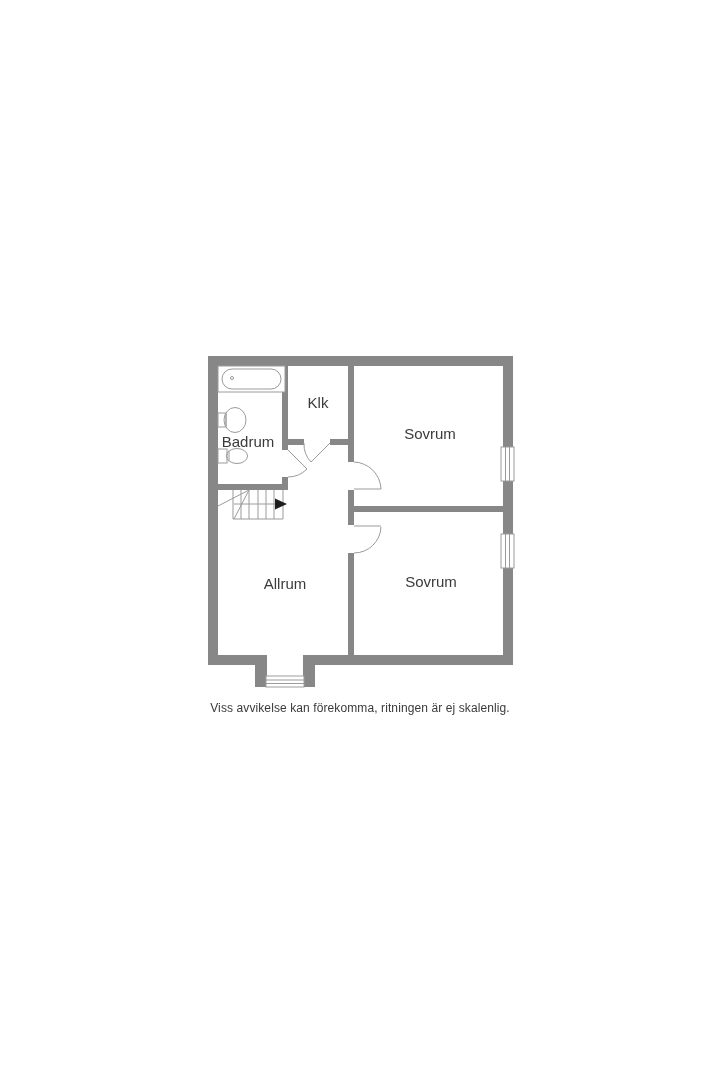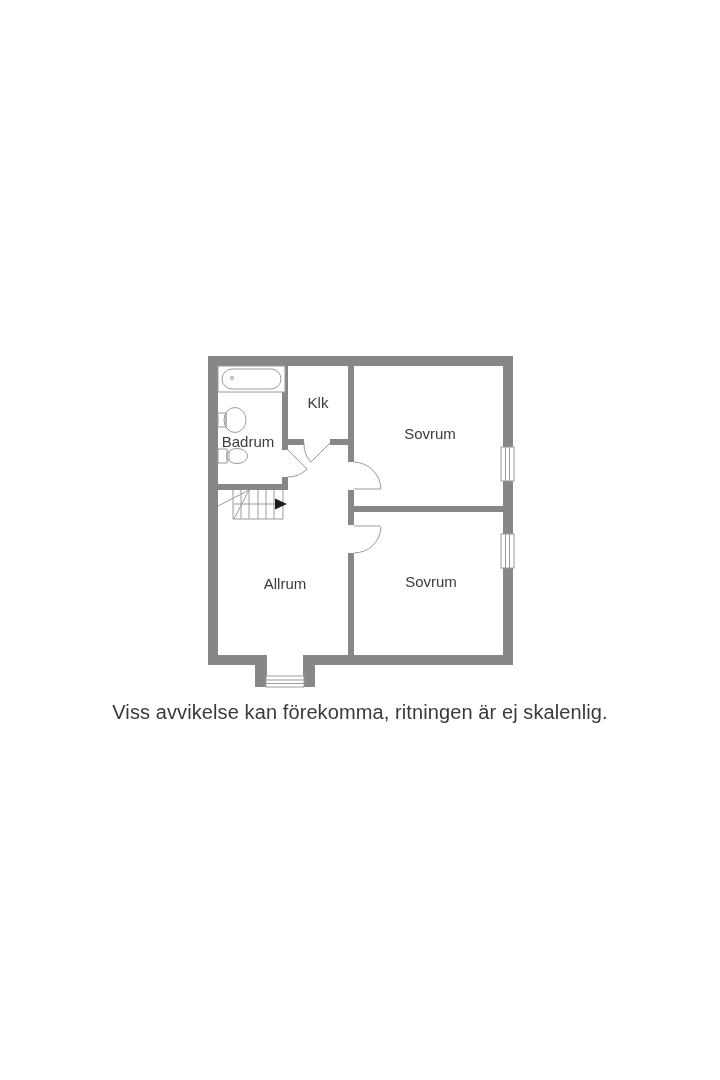--- a/index.html
+++ b/index.html
@@ -12,21 +12,21 @@
   .wall{fill:var(--c-wall,#878787);stroke:none;}
   .fline{fill:none;stroke:var(--c-line,#9b9b9b);stroke-width:1;}
   .ffill{fill:#ffffff;stroke:var(--c-line,#9b9b9b);stroke-width:1;}
   .arrow{fill:var(--c-arrow,#1d1d1d);stroke:none;}
   text.room{
     fill:var(--c-text,#3a3a3a);font-size:15px;text-anchor:middle;
     font-family:"Liberation Sans",sans-serif;
   }
   .disclaimer{
     position:absolute;top:701px;left:0;width:720px;text-align:center;
-    font-size:20px;color:var(--c-text,#3a3a3a);letter-spacing:0.1px;
+    font-size:12px;color:var(--c-text,#3a3a3a);letter-spacing:0.1px;
   }
 </style>
 </head>
 <body>
 
 <svg width="720" height="1080" viewBox="0 0 720 1080" aria-hidden="true">
 
   <g>
     <rect class="wall" x="208" y="356" width="305" height="10"></rect>
     <rect class="wall" x="208" y="356" width="10" height="309"></rect>

